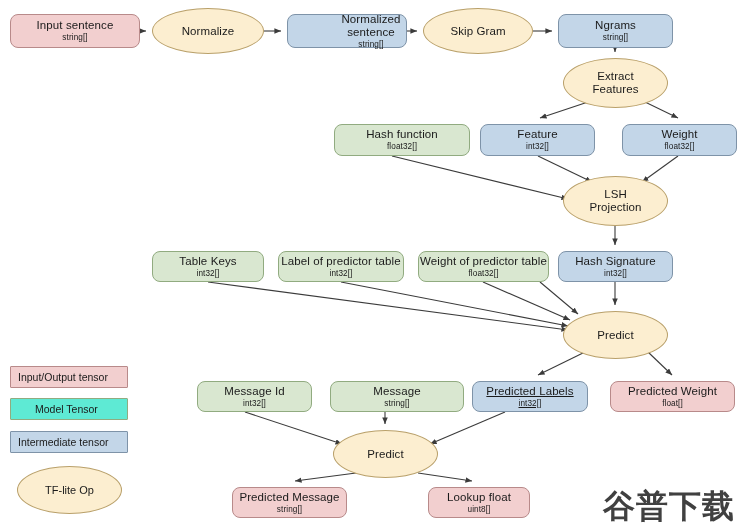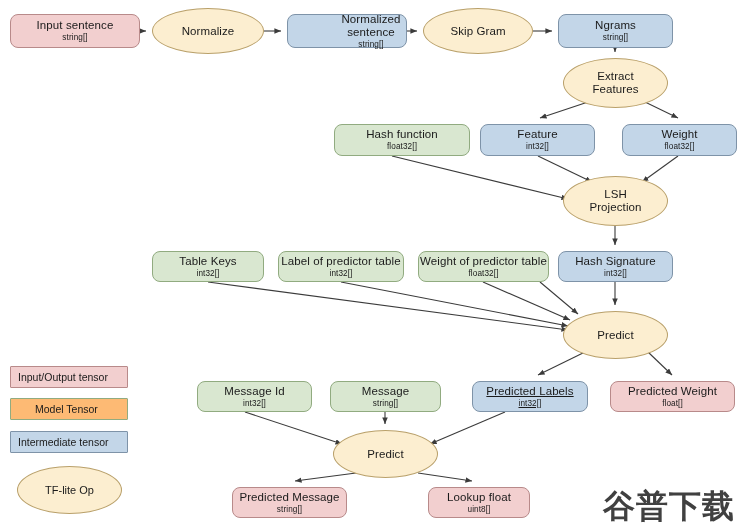--- a/index.html
+++ b/index.html
@@ -197,21 +197,21 @@
         <div class="title">Hash Signature</div>
         <div class="dtype">int32[]</div>
       </div>
       <div class="node op" style="left: 563px; top: 311px; width: 105px; height: 48px;">
         <div class="title">Predict</div>
       </div>
       <div class="node box model" style="left: 197px; top: 381px; width: 115px; height: 31px;">
         <div class="title">Message Id</div>
         <div class="dtype">int32[]</div>
       </div>
-      <div class="node box model" style="left: 330px; top: 381px; width: 111px; height: 31px;">
+      <div class="node box model" style="left: 330px; top: 381px; width: 134px; height: 31px;">
         <div class="title">Message</div>
         <div class="dtype">string[]</div>
       </div>
       <div class="node box inter" style="left: 472px; top: 381px; width: 116px; height: 31px; text-decoration: underline;">
         <div class="title">Predicted Labels</div>
         <div class="dtype">int32[]</div>
       </div>
       <div class="node box io" style="left: 610px; top: 381px; width: 125px; height: 31px;">
         <div class="title">Predicted Weight</div>
         <div class="dtype">float[]</div>
@@ -226,21 +226,21 @@
       <div class="node box io" style="left: 428px; top: 487px; width: 102px; height: 31px;">
         <div class="title">Lookup float</div>
         <div class="dtype">uint8[]</div>
       </div>
     </div>
 
   <div id="legend-layer">
       <div class="legend-box io" style="background: rgb(242, 207, 207); border-color: rgb(184, 138, 138); left: 10px; top: 366px; width: 118px; height: 22px;">
         <span>Input/Output tensor</span>
       </div>
-      <div class="legend-box model" style="background: #fdba74; border-color: rgb(145, 171, 128); left: 10px; top: 398px; width: 118px; height: 22px; padding-left: 24px;">
+      <div class="legend-box model" style="background: #5eead4; border-color: rgb(145, 171, 128); left: 10px; top: 398px; width: 118px; height: 22px; padding-left: 24px;">
         <span>Model Tensor</span>
       </div>
       <div class="legend-box inter" style="background: rgb(195, 214, 232); border-color: rgb(126, 147, 168); left: 10px; top: 431px; width: 118px; height: 22px;">
         <span>Intermediate tensor</span>
       </div>
       <div class="legend-op" style="left: 17px; top: 466px; width: 105px; height: 48px;">
         <span>TF-lite Op</span>
       </div>
     </div>
 

